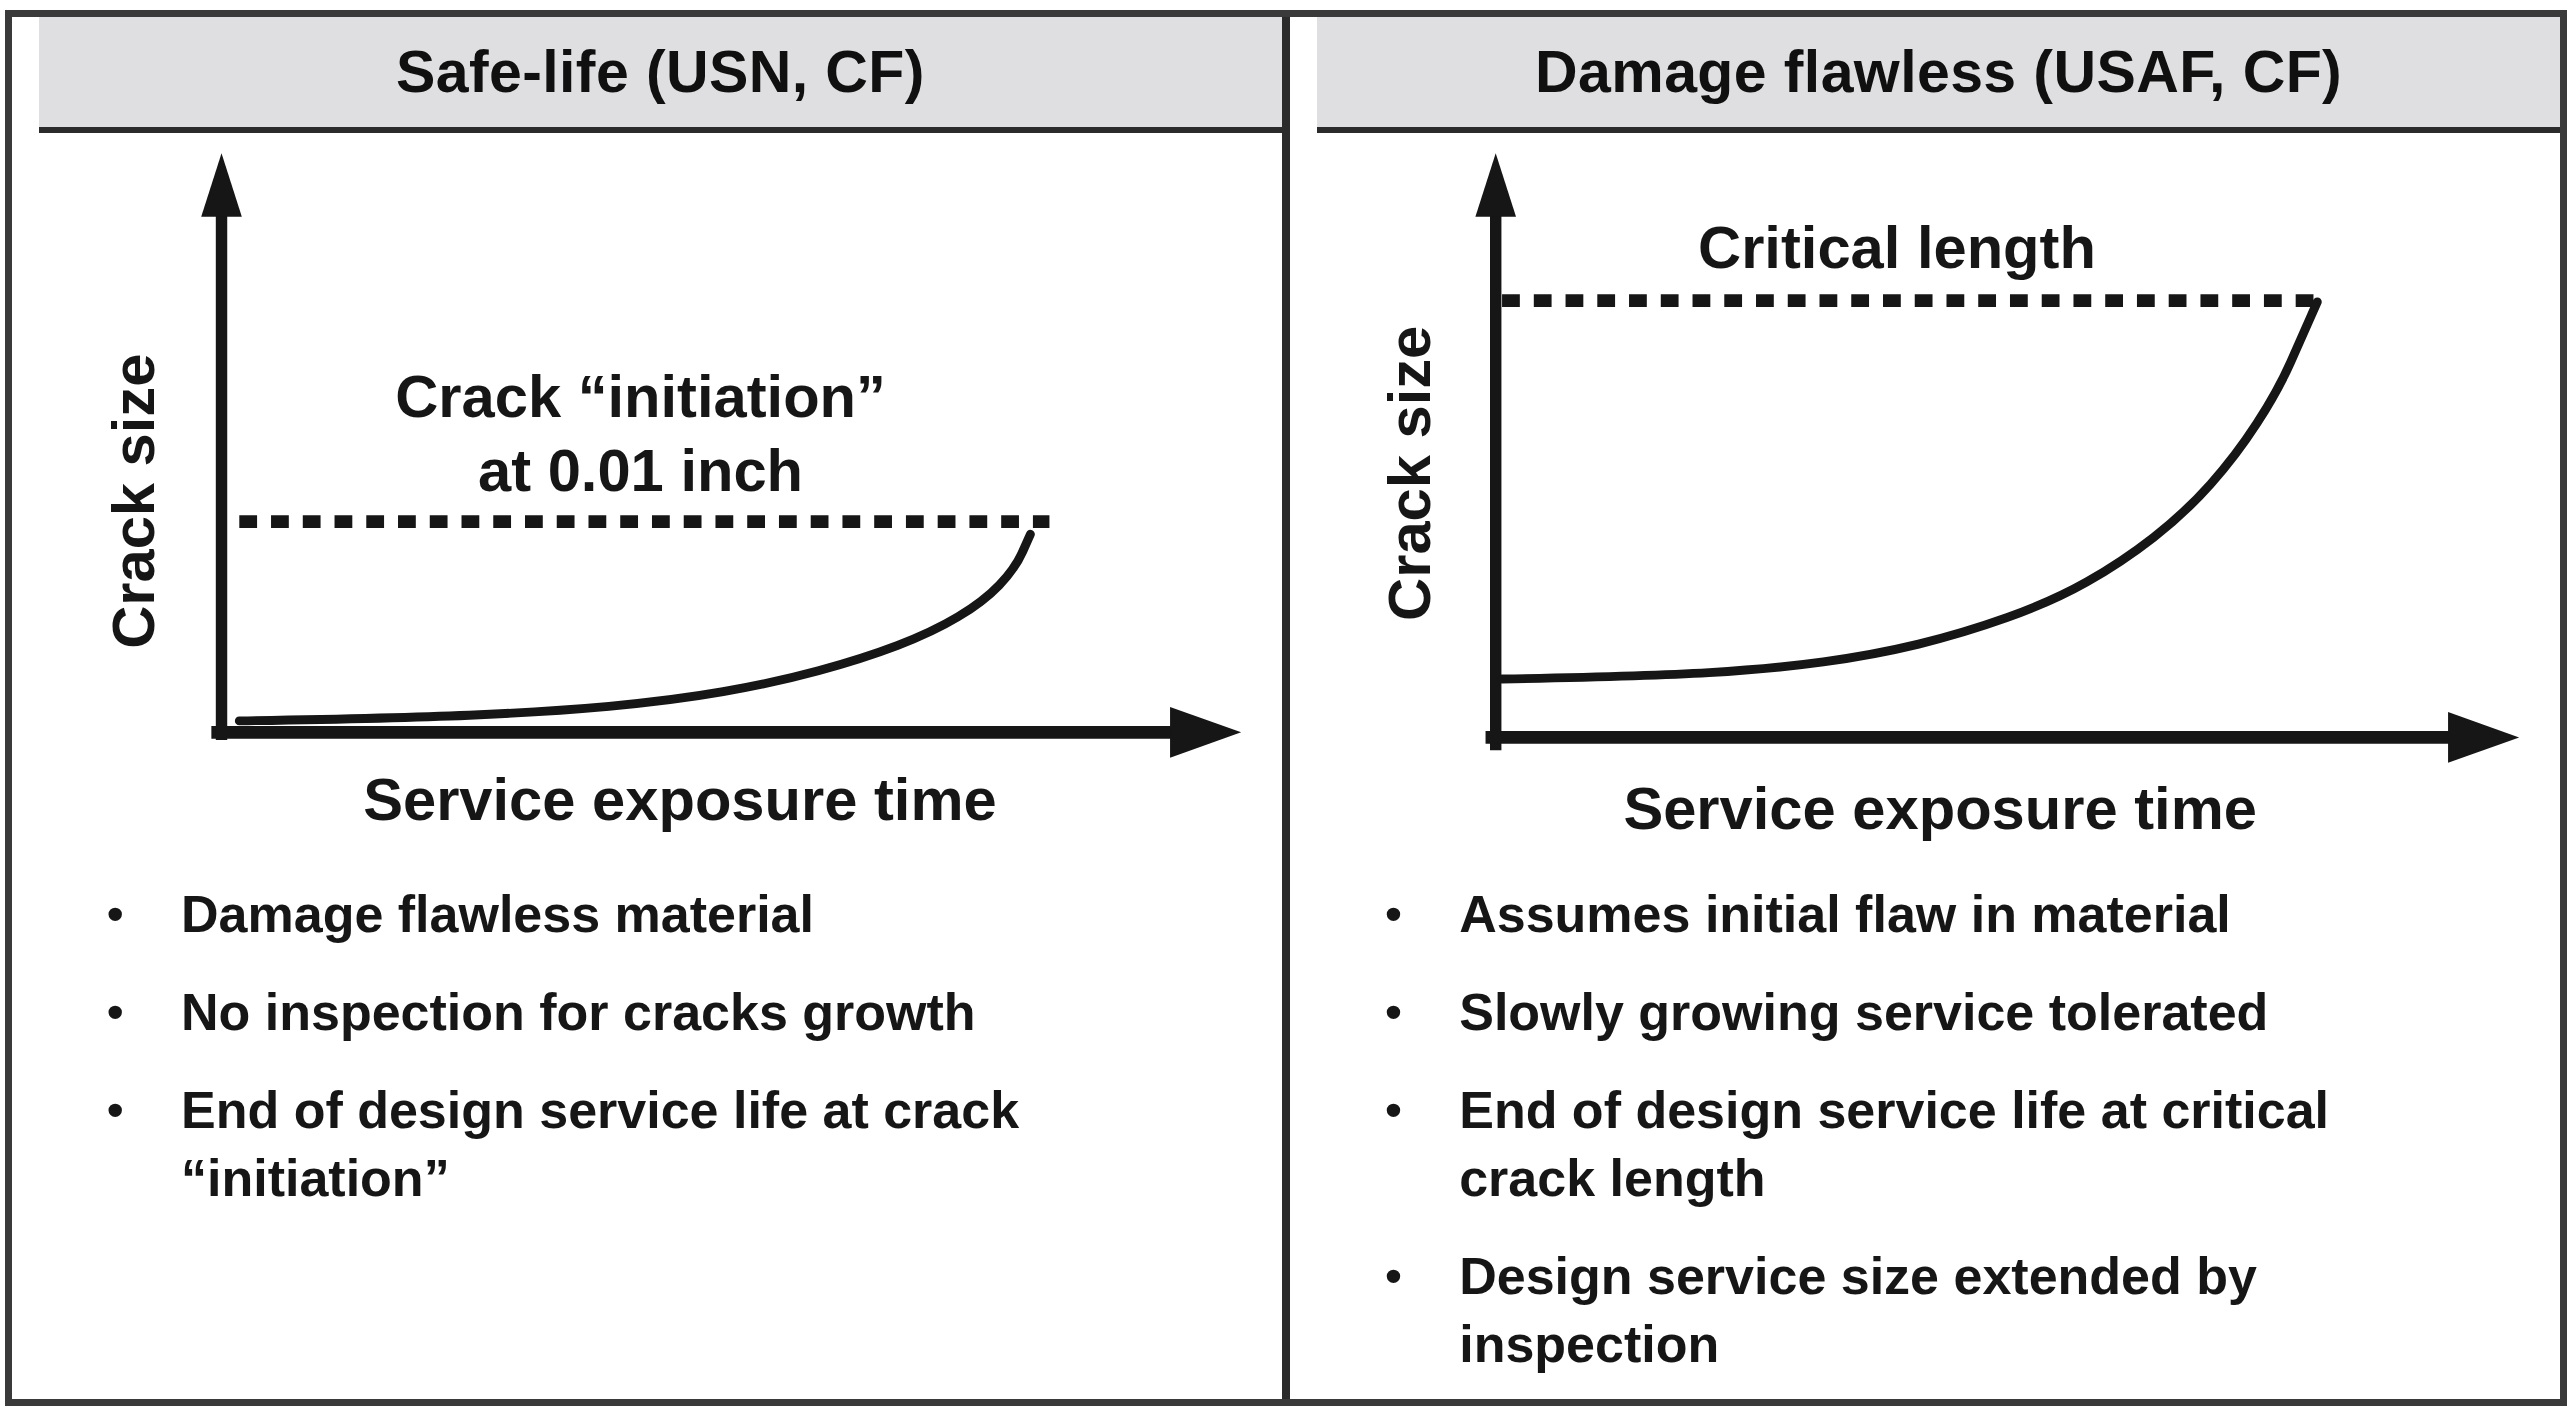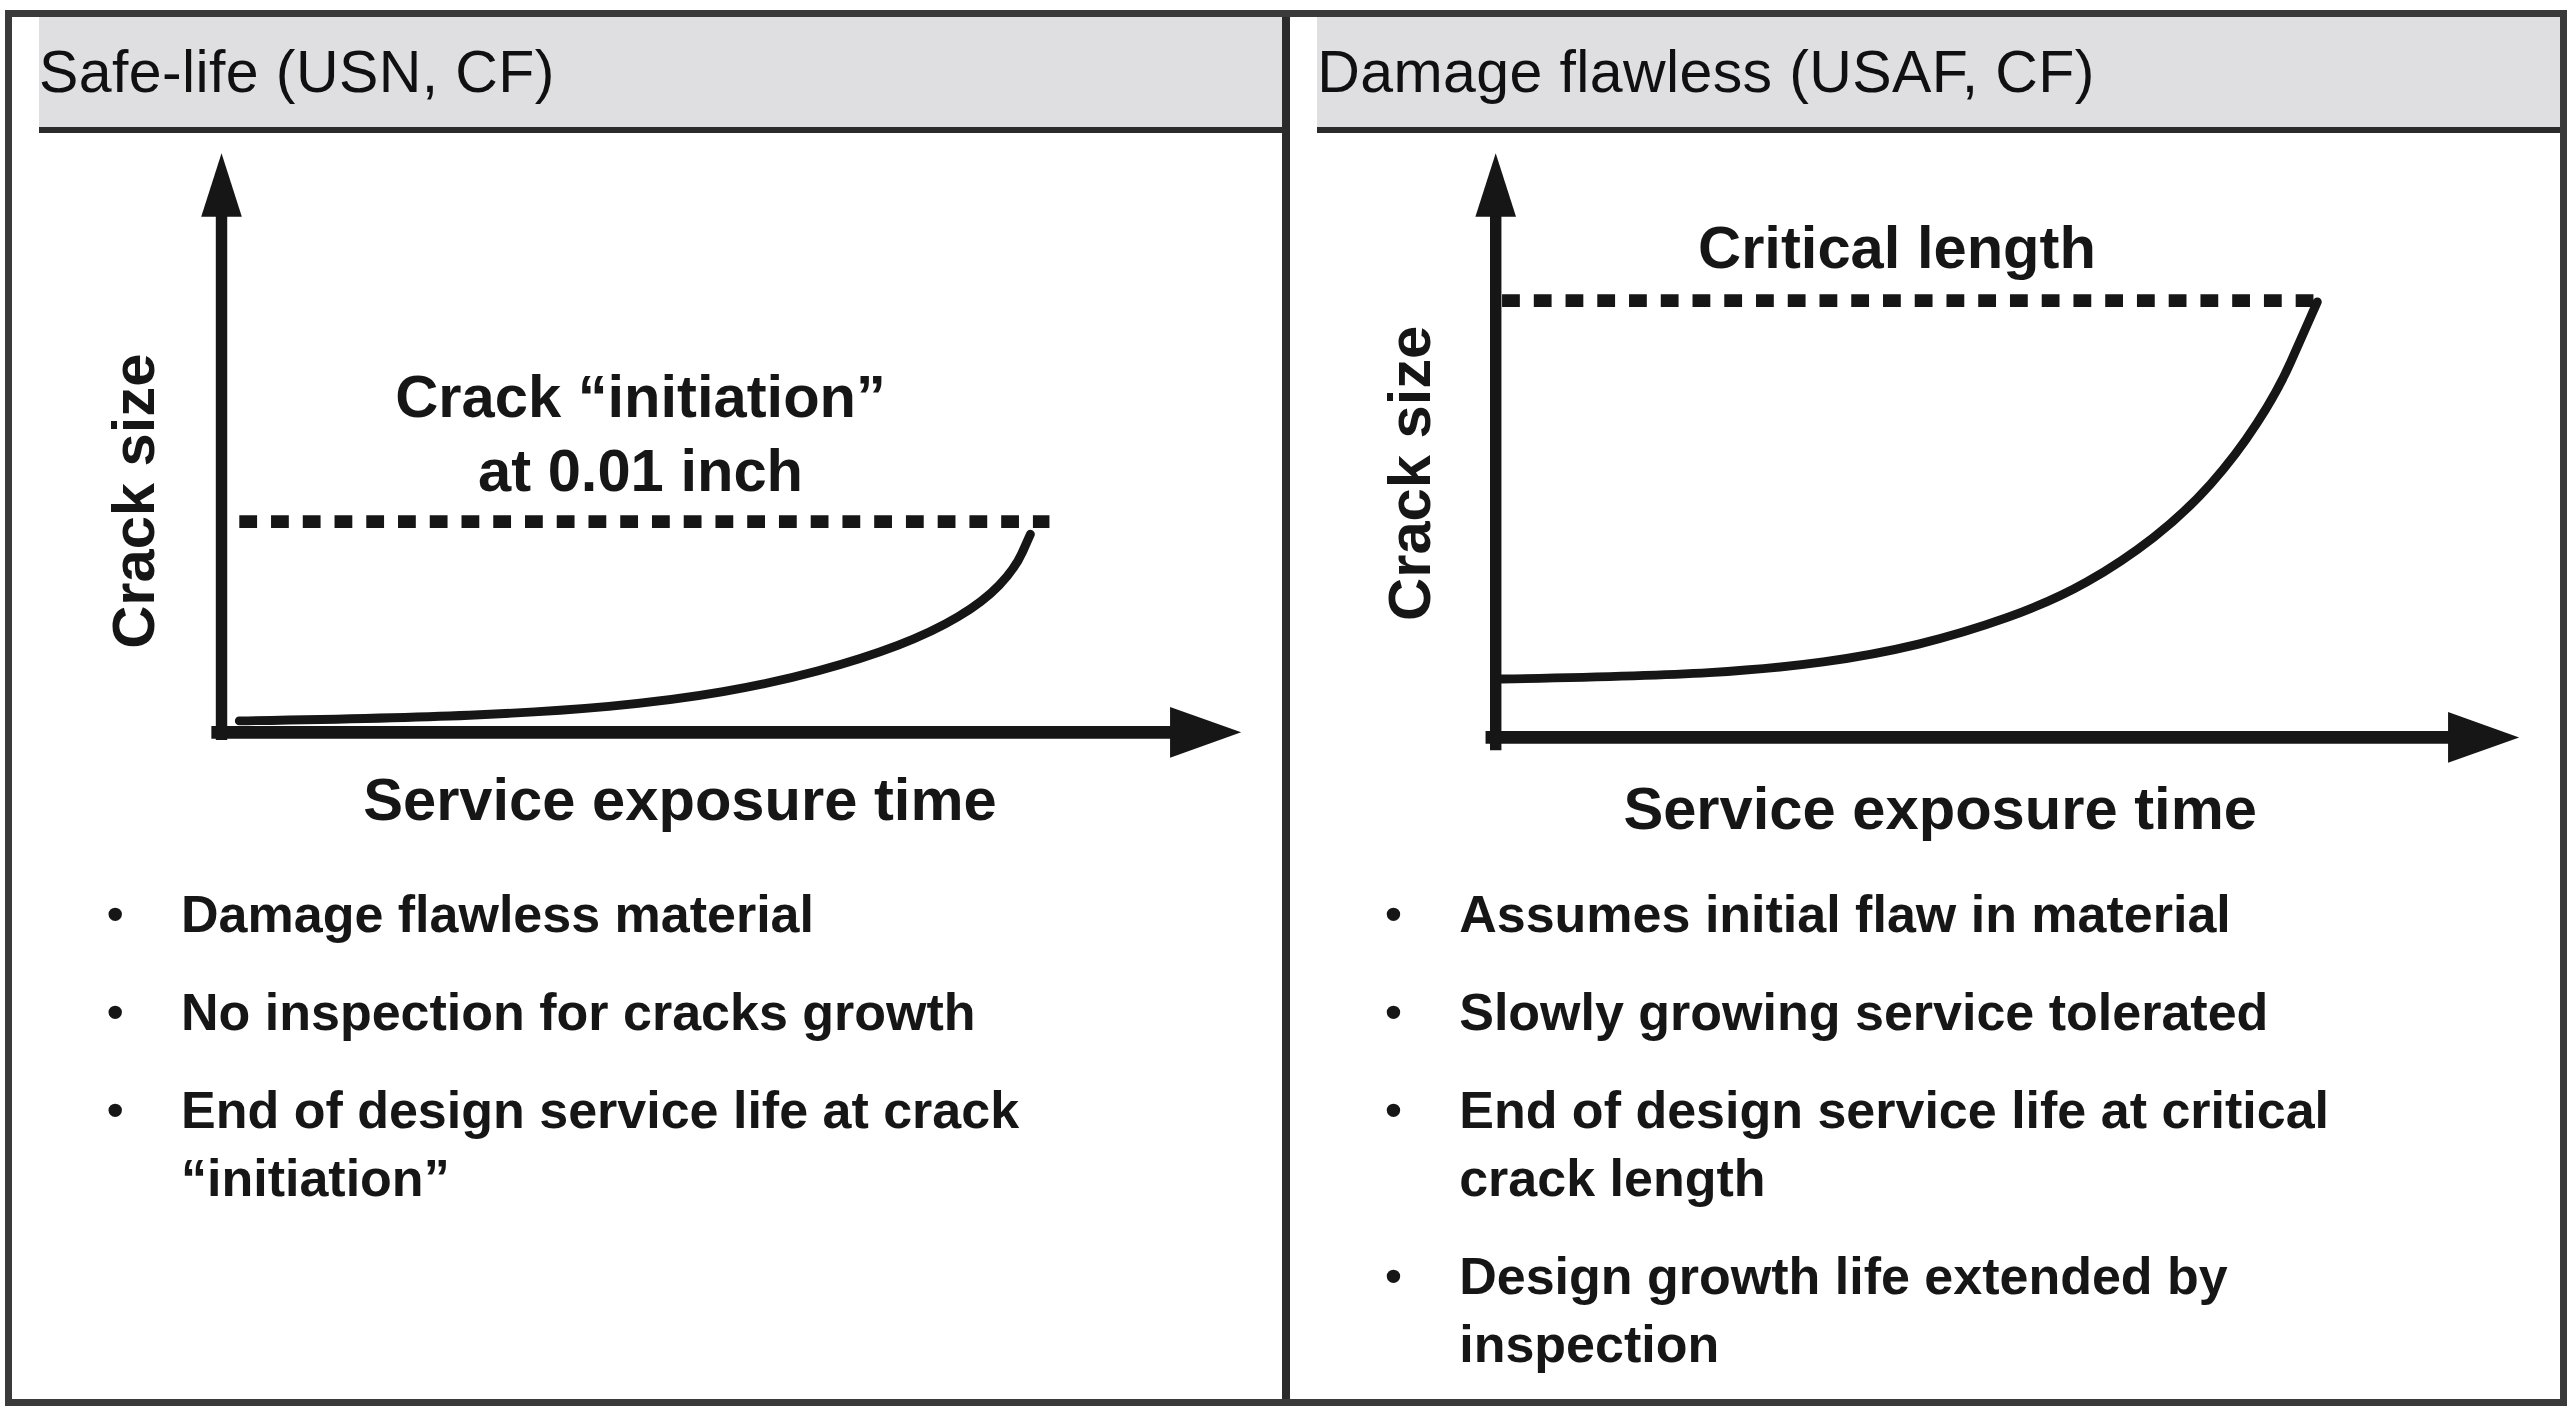--- a/index.html
+++ b/index.html
@@ -31,22 +31,23 @@
   .divider {
     flex: 0 0 8.4px;
     background: #2b2b2b;
   }
   .cell-header {
     height: 110px;
     background: #dfdfe1;
     border-bottom: 6.8px solid #2b2b2b;
     display: flex;
     align-items: center;
+    justify-content: center;
     font-size: 59px;
-    font-weight: normal;
+    font-weight: bold;
     color: #101010;
     letter-spacing: 0.4px;
     margin-left: 27px;
   }
   .cell-body {
     flex: 1;
     display: flex;
     flex-direction: column;
     overflow: hidden;
   }
@@ -159,21 +160,21 @@
             <span class="bullet-marker">•</span>
             <span class="bullet-text">Slowly growing service tolerated</span>
           </li>
           <li>
             <span class="bullet-marker">•</span>
             <span class="bullet-text">End of design service life at critical
 crack length</span>
           </li>
           <li>
             <span class="bullet-marker">•</span>
-            <span class="bullet-text">Design growth life extended by
+            <span class="bullet-text">Design service size extended by
 inspection</span>
           </li>
         </ul>
     </div>
   </div>
 
 </div>
 
 
 </body></html>

